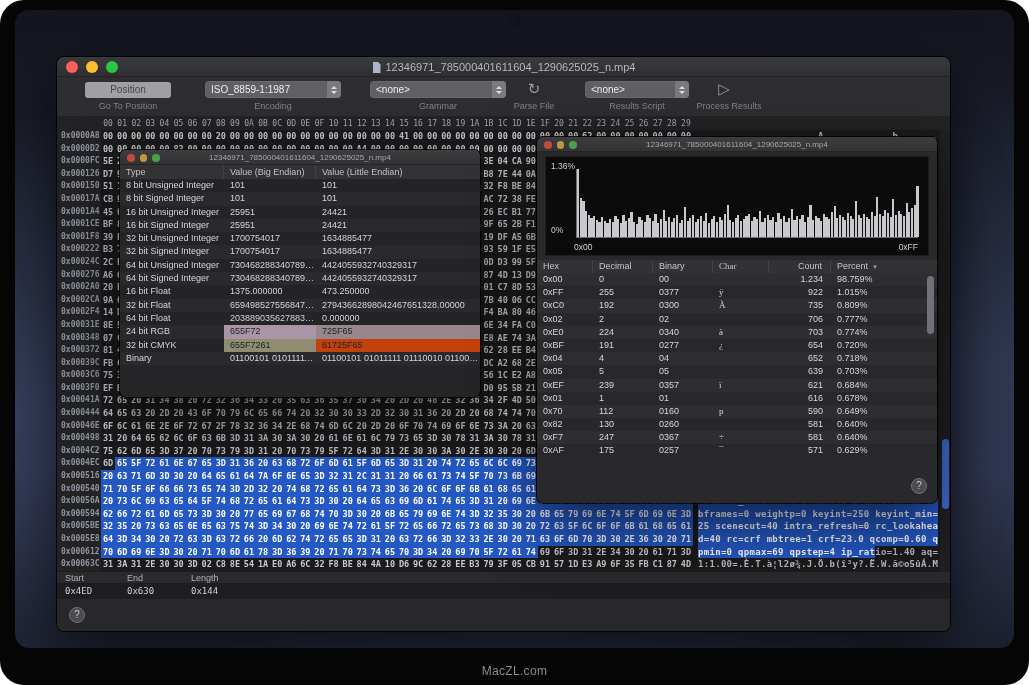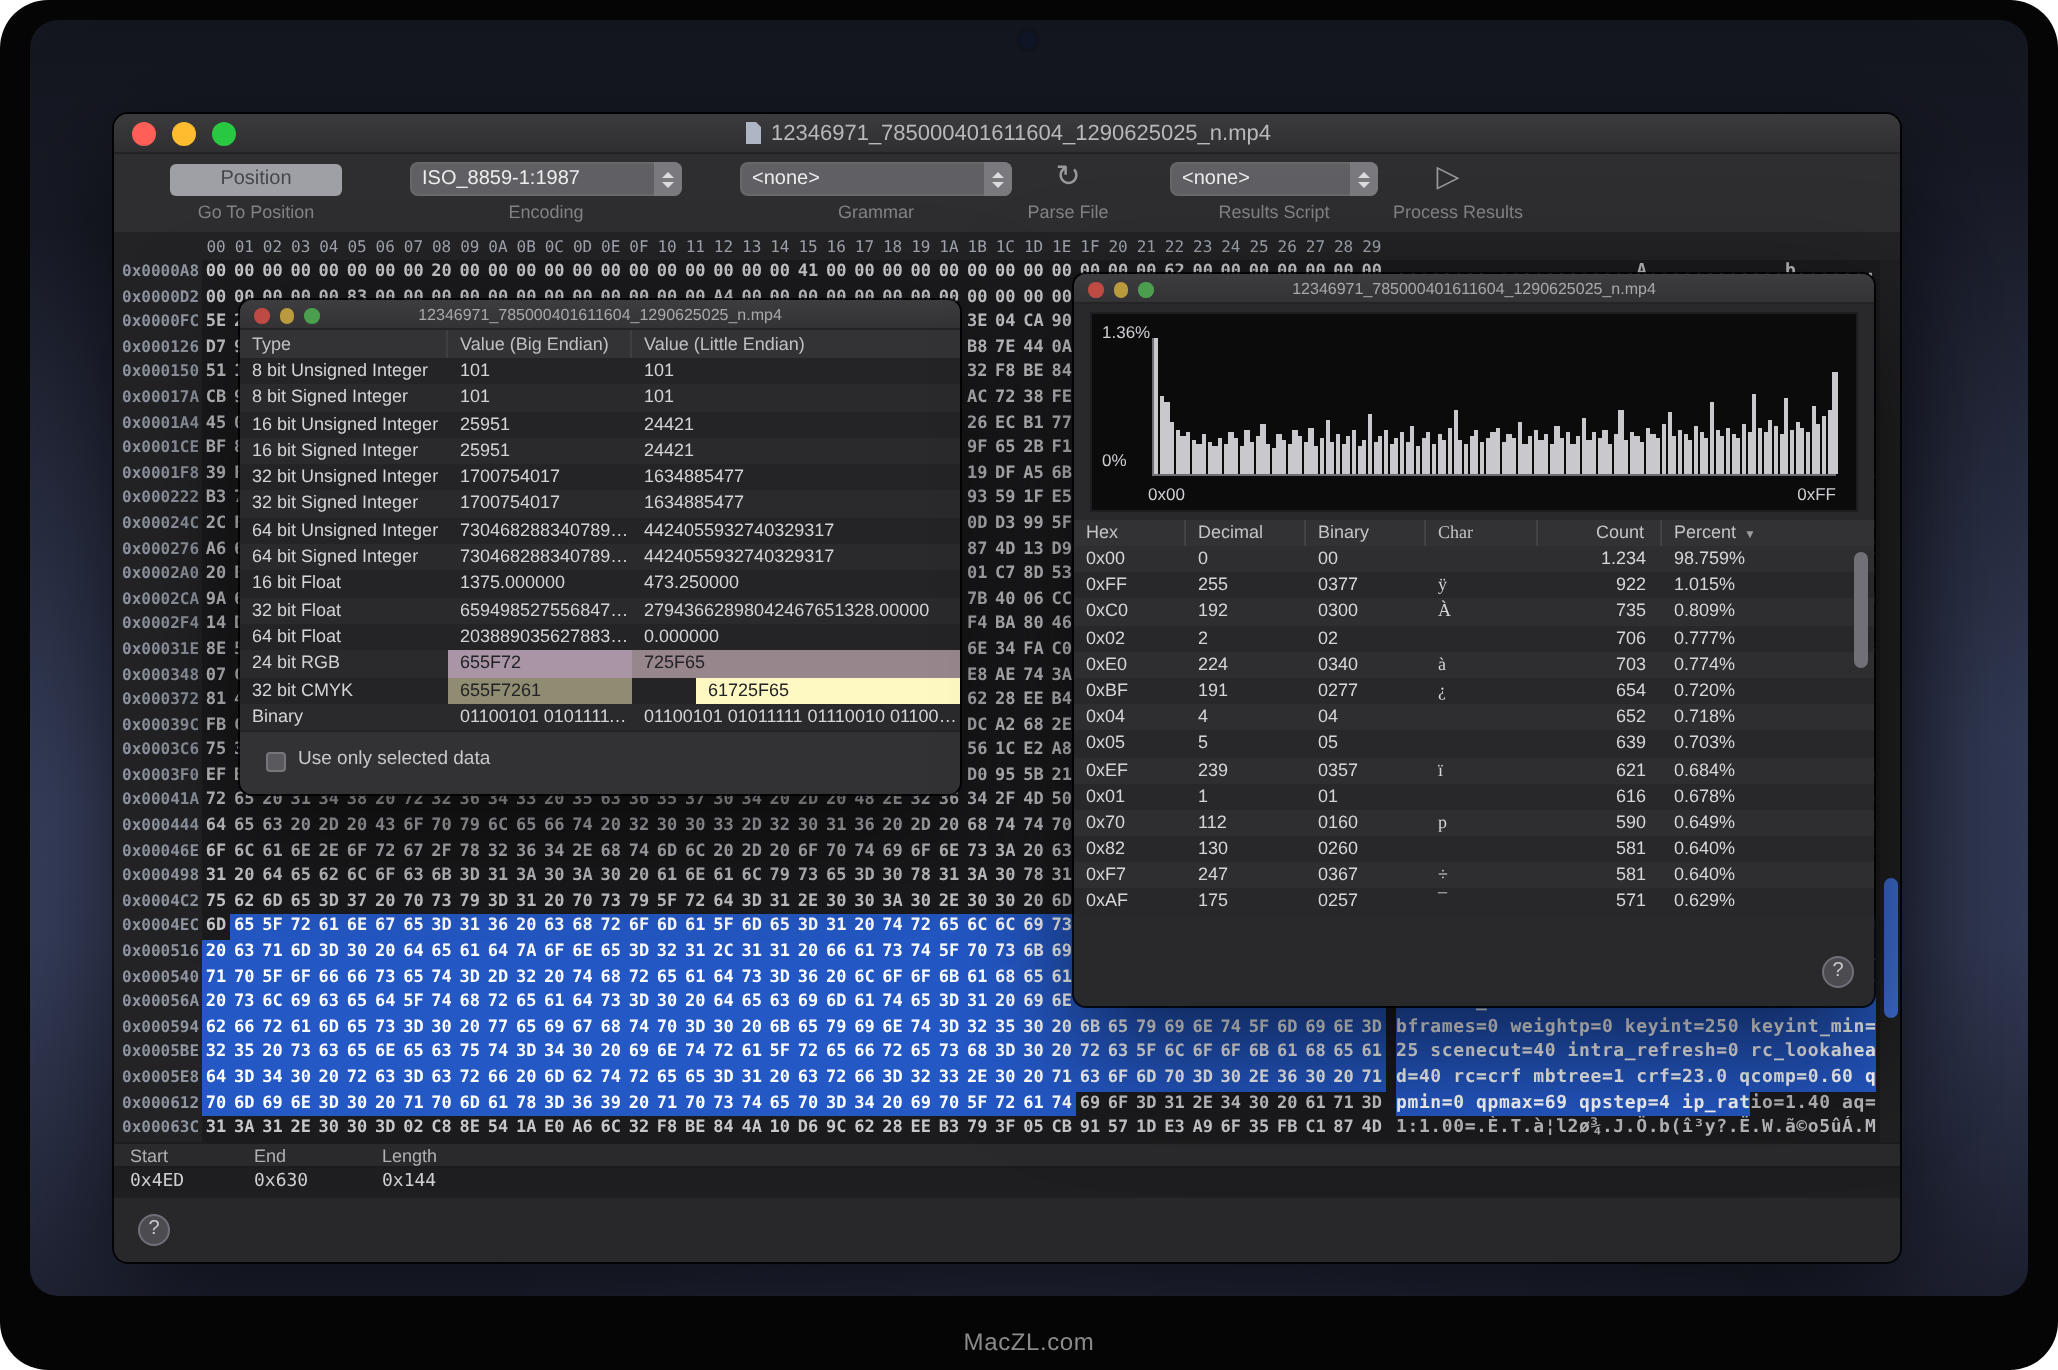--- a/index.html
+++ b/index.html
@@ -3510,32 +3510,28 @@
             <span class="ic ic2">0.000000</span>
           </div>
           <div class="insp-row">
             <span class="ic ic0">24 bit RGB</span>
             <span class="ic ic1 swatch" style="background: rgb(169, 149, 165);">655F72</span>
             <span class="ic ic2 swatch" style="background: rgb(151, 134, 139);">725F65</span>
           </div>
           <div class="insp-row">
             <span class="ic ic0">32 bit CMYK</span>
             <span class="ic ic1 swatch" style="background: rgb(143, 140, 114);">655F7261</span>
-            <span class="ic ic2 swatch" style="background: #fef9c3; margin-left: 32px;">61725F65</span>
+            <span class="ic ic2 swatch" style="background: #c2410c;">61725F65</span>
           </div>
           <div class="insp-row">
             <span class="ic ic0">Binary</span>
             <span class="ic ic1">01100101 01011111 01110010 01100001</span>
             <span class="ic ic2">01100101 01011111 01110010 01100001</span>
           </div>
         </div>
-      <div class="insp-foot">
-        <div class="checkbox"></div>
-        <div class="cb-label">Use only selected data</div>
-      </div>
     </div>
 
     <div class="win" id="histogram">
       <div class="panel-titlebar">
         <div class="mini-lights">
           <div class="mini m-red"></div>
           <div class="mini m-yellow"></div>
           <div class="mini m-green"></div>
         </div>
         <div class="panel-title">12346971_785000401611604_1290625025_n.mp4</div>

